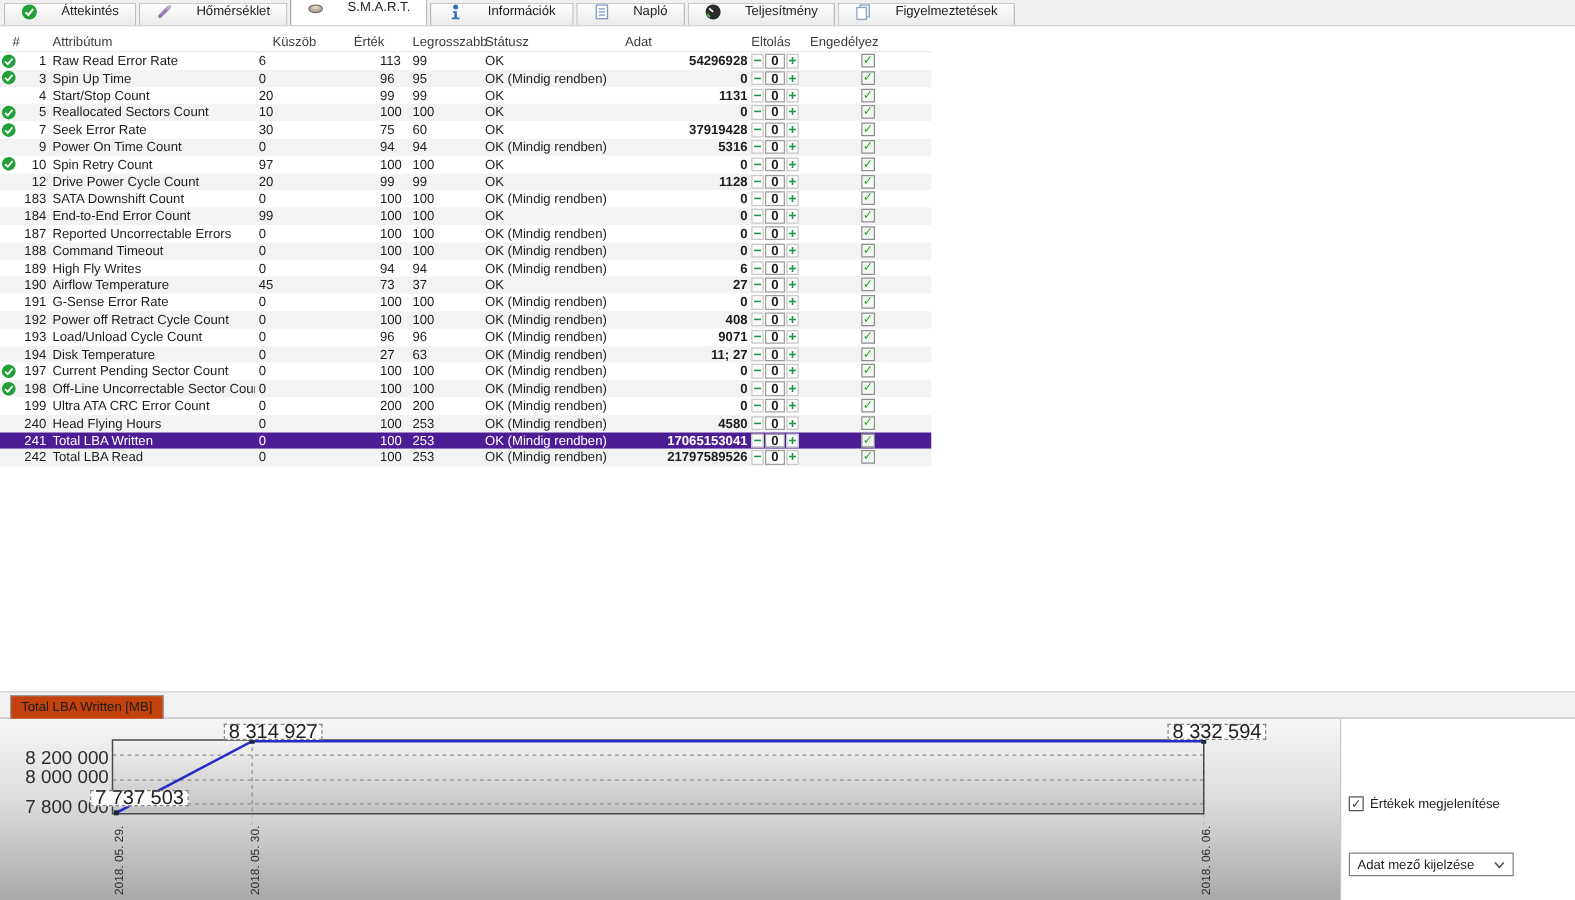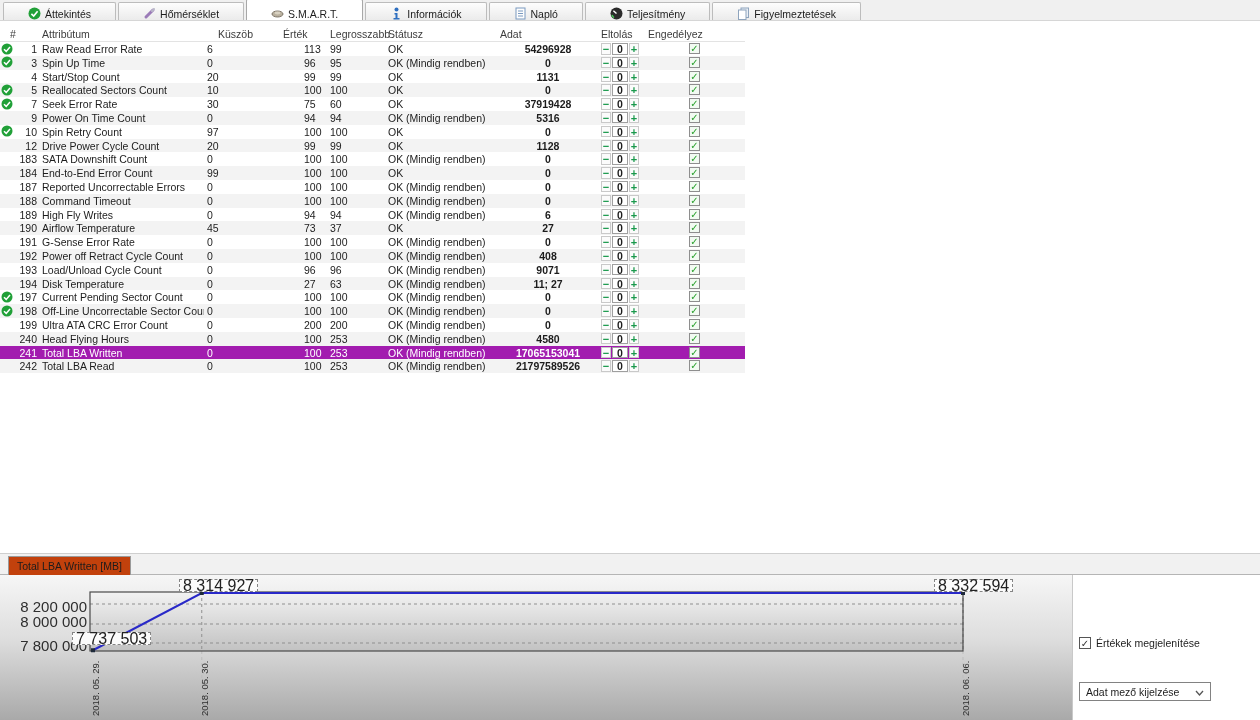--- a/index.html
+++ b/index.html
@@ -3,47 +3,47 @@
 <meta charset="utf-8">
 <style>
   * { box-sizing: border-box; margin: 0; padding: 0; }
   html,body { width:1260px; height:720px; overflow:hidden; }
   body { font-family:"Liberation Sans", sans-serif; font-size:10.5px; color:#1c1c1c; background:#fff; }
   #app { position:relative; width:1260px; height:720px; background:#fff; }
 
   
   #tabstrip { position:absolute; top:0; left:0; width:1260px; height:21px;
     background:#f0f0f0; border-bottom:1px solid #d6d6d6; display:flex; align-items:flex-end; padding-left:3px; }
-  .tab { height:18px; display:flex; align-items:flex-end; gap:4px; padding:0 24px;
+  .tab { height:18px; display:flex; align-items:flex-start; gap:19px; padding:0 13px;
     border:1px solid #bcbcbc; border-bottom:none; background:linear-gradient(#fdfdfd,#ebebeb);
     margin-right:2px; border-radius:2px 2px 0 0; white-space:nowrap; cursor:default; }
   .tab.active { height:21px; background:#fff; border-color:#a8a8a8; position:relative; z-index:3; }
   .tab svg { display:block; }
 
   
   #table-area { position:absolute; top:22px; left:0; width:1260px; height:531px; background:#fff; }
   #thead { position:absolute; top:6px; left:0; width:745px; height:14px; color:#3c3c3c; border-bottom:1px solid #e3e3e3; }
   #thead span { position:absolute; top:0; }
   .h0{left:10px} .h1{left:42px} .h2{left:218px} .h3{left:283px} .h4{left:330px}
   .h5{left:388px} .h6{left:500px} .h7{left:601px} .h8{left:648px}
 
   #rows { position:absolute; top:20px; left:0; width:745px; }
   .trow { position:relative; width:745px; height:13.8px; background:#fff; }
   .trow.alt { background:#f3f3f3; }
-  .trow.sel { background:#a21caf; color:#fff; }
+  .trow.sel { background:#4c1d95; color:#fff; }
   .cell { position:absolute; top:1px; white-space:nowrap; overflow:hidden; }
   .c-flag { left:1px; top:0.5px; width:12px; height:12px; }
   .c-id { left:12px; width:25px; text-align:right; }
   .c-name { left:42px; width:162px; }
   .c-th { left:207px; width:70px; }
   .c-val { left:283px; width:45px;margin-left:21px; }
   .c-worst { left:330px; width:54px; }
   .c-status { left:388px; width:110px; }
   .c-data { left:498px; width:100px; text-align:right; font-weight:bold; }
-  .trow .c-data { font-weight:bold;text-align:center; }
+  .trow .c-data { font-weight:bold; }
   .c-minus,.c-plus { left:601px; width:10px; height:11.5px; line-height:10px; text-align:center;
     border:1px solid #c9c9c9; background:#fbfbfb; color:#18984b; font-weight:bold; font-size:11px; cursor:pointer; }
   .c-plus { left:629px; }
   .c-off { left:612px; width:16px; height:11.5px; line-height:11px; text-align:center;
     border:1px solid #9f9f9f; background:#fff; color:#1c1c1c; font-weight:bold; }
   .c-check { left:689px; width:11px; height:11px; line-height:10px; text-align:center;
     border:1px solid #8e8e8e; background:#f2faf2; color:#2aa12d; font-size:10px; cursor:pointer; }
 
   
   #bottom-strip { position:absolute; top:553px; left:0; width:1260px; height:22px;

